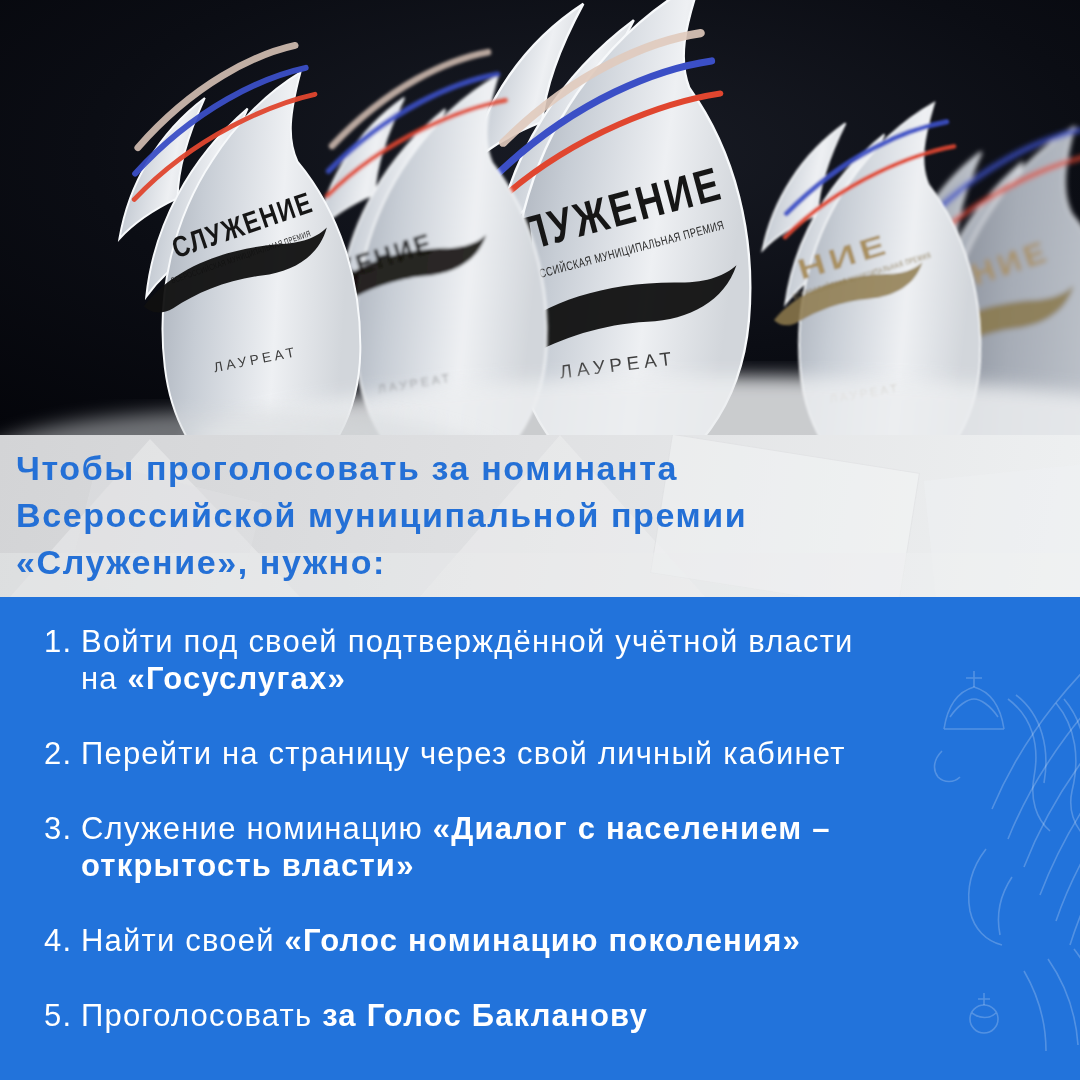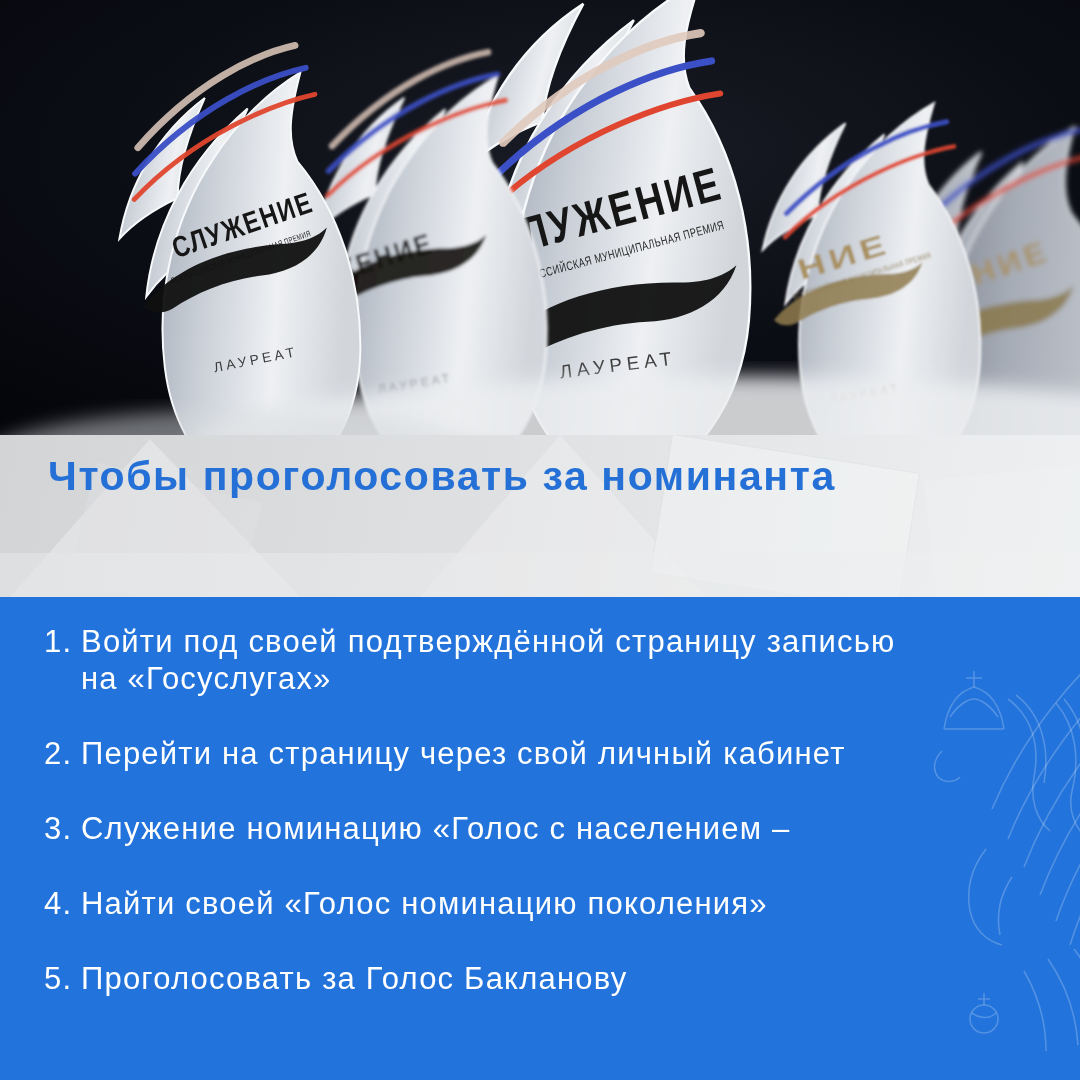--- a/index.html
+++ b/index.html
@@ -11,35 +11,35 @@
   .photo{position:absolute;top:0;left:0;width:1080px;height:435px;background:#07090E;}
   .photo svg{display:block;}
   
   .band{
     position:absolute;top:435px;left:0;width:1080px;height:162px;
     background:linear-gradient(100deg,#d3d4d6 0%,#dfe0e2 45%,#eef0f1 100%);
     overflow:hidden;
   }
   .band .deco{position:absolute;top:0;left:0;}
   .band h1{
-    position:relative;margin:8px;padding:10px 38px 0 40px;
-    font-size:41px;line-height:47px;font-weight:bold;letter-spacing:1.6px;
+    position:relative;margin:0;padding:10px 38px 0 16px;
+    font-size:34px;line-height:47px;font-weight:bold;letter-spacing:1.6px;
     color:#2470D6;
   }
   
   .blue{
     position:absolute;top:597px;left:0;width:1080px;height:483px;
     background:#2273DB;overflow:hidden;
   }
   .eagle{position:absolute;top:2px;right:-80px;}
   .steps{position:relative;margin:0;padding:26px 20px 0 44px;list-style:none;}
   .step{display:flex;margin-bottom:38px;color:#fff;font-size:31px;line-height:37px;letter-spacing:1.2px;}
   .step .num{flex:none;width:37px;}
   .step .txt{flex:1;}
-  .step b{font-weight:normal;}
+  .step b{font-weight:bold;}
 </style>
 </head>
 <body>
 
 <div class="poster">
 
   <div class="photo">
     <svg width="1080" height="435" viewBox="0 0 1080 435">
       <defs>
         <radialGradient id="bgGrad" cx="55%" cy="35%" r="85%">
@@ -139,21 +139,22 @@
         <path d="M150 4 L 300 162 L 10 162 Z" fill="#ffffff" opacity="0.55"></path>
         <rect x="80" y="46" width="170" height="120" fill="#e7e8ea" transform="rotate(14 165 106)" opacity="0.55"></rect>
         <path d="M560 0 L 705 162 L 420 162 Z" fill="#fbfbfc" opacity="0.5"></path>
         <rect x="660" y="18" width="250" height="140" fill="#f7f8f9" stroke="#dddee0" transform="rotate(9 785 88)" opacity="0.8"></rect>
         <rect x="930" y="36" width="180" height="130" fill="#f0f1f3" transform="rotate(-6 1020 101)" opacity="0.7"></rect>
         <rect x="0" y="118" width="1080" height="44" fill="#f2f3f4" opacity="0.6"></rect>
       </g>
     </svg>
     <h1>
       <span>Чтобы проголосовать за номинанта</span><br>
-      <br>
+      <span>Всероссийской муниципальной премии</span><br>
+      <span>«Служение», нужно:</span>
     </h1>
   </div>
 
   <div class="blue">
 
     <svg class="eagle" width="232" height="483" viewBox="0 0 232 483">
       <g stroke="rgba(255,255,255,0.22)" fill="none" stroke-width="1.6">
 
         <path d="M16 130 C 20 104 32 92 46 88 C 60 92 72 104 76 130 M16 130 L 76 130"></path>
         <path d="M46 88 L 46 72 M 38 79 L 54 79"></path>
@@ -181,34 +182,35 @@
         <path d="M120 360 C 138 386 148 416 150 446"></path>
         <path d="M146 350 C 166 376 178 406 182 436"></path>
         <path d="M170 338 C 192 362 206 392 212 422"></path>
       </g>
     </svg>
 
     <ol class="steps">
       <li class="step">
         <span class="num">1.</span>
         <div class="txt">
-          <span>Войти под своей подтверждённой страницу записью</span><br>
+          <span>Войти под своей подтверждённой учётной власти</span><br>
           <span>на </span><b>«Госуслугах»</b>
         </div>
       </li>
       <li class="step">
         <span class="num">2.</span>
         <div class="txt">
           <span>Перейти на страницу через свой личный кабинет</span>
         </div>
       </li>
       <li class="step">
         <span class="num">3.</span>
         <div class="txt">
-          <span>Служение номинацию </span><b>«Голос с населением –</b><br>
+          <span>Служение номинацию </span><b>«Диалог с населением –</b><br>
+          <b>открытость власти»</b>
         </div>
       </li>
       <li class="step">
         <span class="num">4.</span>
         <div class="txt">
           <span>Найти своей </span><b>«Голос номинацию поколения»</b>
         </div>
       </li>
       <li class="step">
         <span class="num">5.</span>

